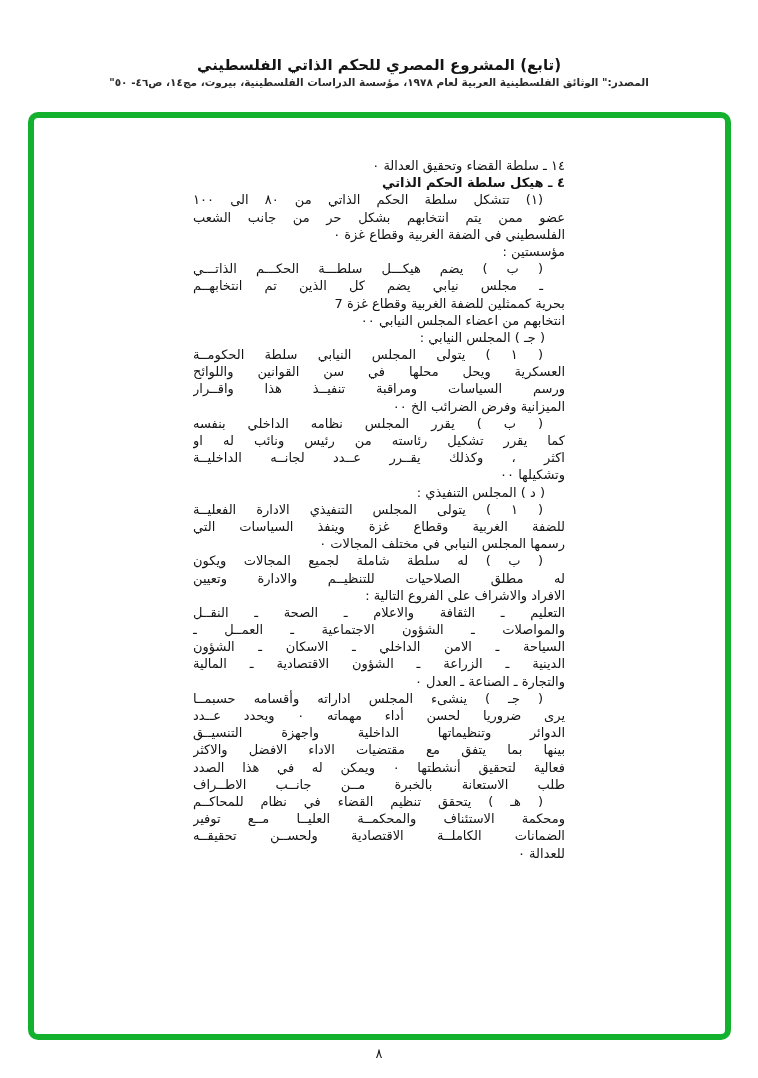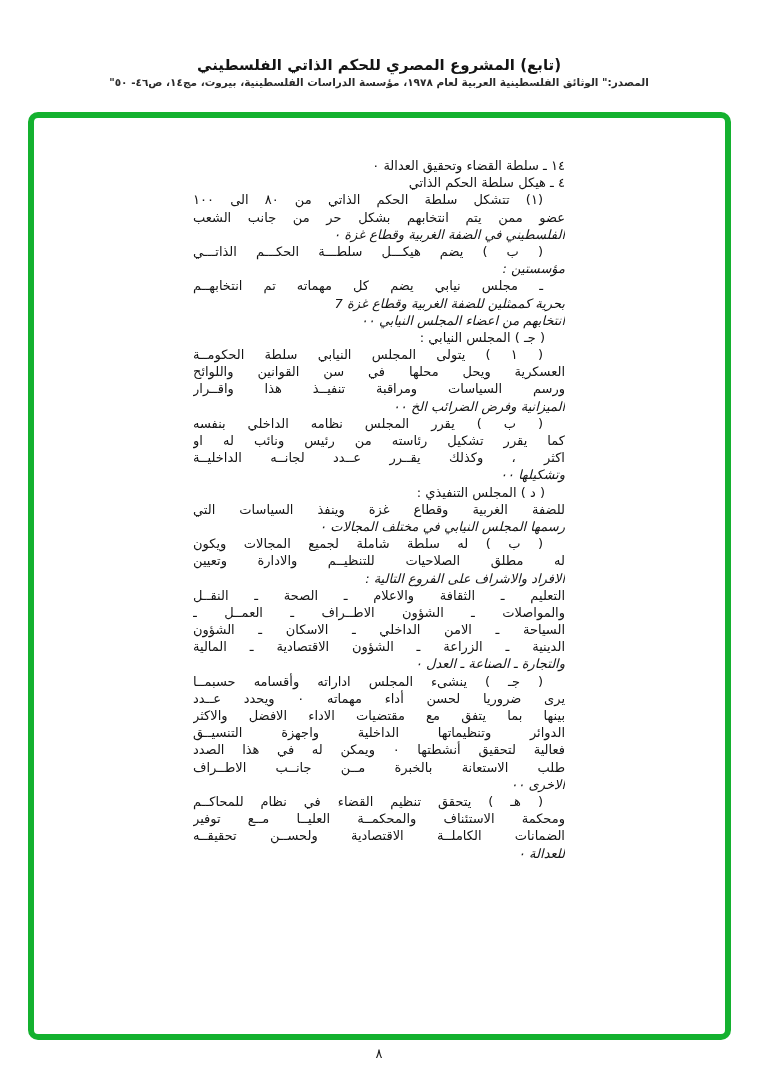--- a/index.html
+++ b/index.html
@@ -22,75 +22,75 @@
   }
   .doc-body{
     position:absolute;left:193px;top:157px;width:372px;
     direction:rtl;font-size:13px;
   }
   .ln{
     height:17.2px;line-height:17.2px;overflow:hidden;white-space:normal;
     text-align:justify;text-align-last:justify;
   }
   .ln-start{text-align:left;text-align-last:right;padding-left:46px;}
-  .ln-heading{text-align:center;text-align-last:right;padding-left:46px;font-weight:normal;}
+  .ln-heading{text-align:center;text-align-last:right;padding-left:46px;font-weight:bold;}
   .ln-first{padding-right:22px;}
   .ln-mid{}
-  .ln-last{text-align:left;text-align-last:right;padding-left:40px;font-style:italic;}
+  .ln-last{text-align:left;text-align-last:right;padding-left:40px;}
   .ln-label{text-align:right;text-align-last:right;padding-left:44px;padding-right:20px;}
   .page-number{
     position:absolute;top:1046px;left:0;width:758px;text-align:center;
     font-size:13px;color:#1a1a1a;
   }
 </style>
 </head>
 <body>
 
 <div class="hdr-title">(تابع) المشروع المصري للحكم الذاتي الفلسطيني</div>
 <div class="hdr-source">المصدر:" الوثائق الفلسطينية العربية لعام ١٩٧٨، مؤسسة الدراسات الفلسطينية، بيروت، مج١٤، ص٤٦- ٥٠"</div>
 
 <div class="frame"></div>
 
 <div class="doc-body">
     <div class="ln ln-start">١٤ ـ سلطة القضاء وتحقيق العدالة ٠</div>
     <div class="ln ln-heading">٤ ـ هيكل سلطة الحكم الذاتي</div>
     <div class="ln ln-first">(١) تتشكل سلطة الحكم الذاتي من ٨٠ الى ١٠٠</div>
     <div class="ln ln-mid">عضو ممن يتم انتخابهم بشكل حر من جانب الشعب</div>
     <div class="ln ln-last">الفلسطيني في الضفة الغربية وقطاع غزة ٠</div>
+    <div class="ln ln-last">مؤسستين :</div>
     <div class="ln ln-first">( ب ) يضم هيكـــل سلطـــة الحكـــم الذاتـــي</div>
-    <div class="ln ln-last">مؤسستين :</div>
-    <div class="ln ln-first">ـ مجلس نيابي يضم كل مهماته تم انتخابهــم</div>
+    <div class="ln ln-first">ـ مجلس نيابي يضم كل الذين تم انتخابهــم</div>
     <div class="ln ln-last">بحرية كممثلين للضفة الغربية وقطاع غزة 7</div>
     <div class="ln ln-last">انتخابهم من اعضاء المجلس النيابي ٠٠</div>
     <div class="ln ln-label">( جـ ) المجلس النيابي :</div>
     <div class="ln ln-first">( ١ ) يتولى المجلس النيابي سلطة الحكومــة</div>
     <div class="ln ln-mid">العسكرية ويحل محلها في سن القوانين واللوائح</div>
     <div class="ln ln-mid">ورسم السياسات ومراقبة تنفيــذ هذا واقــرار</div>
     <div class="ln ln-last">الميزانية وفرض الضرائب الخ ٠٠</div>
     <div class="ln ln-first">( ب ) يقرر المجلس نظامه الداخلي بنفسه</div>
     <div class="ln ln-mid">كما يقرر تشكيل رئاسته من رئيس ونائب له او</div>
     <div class="ln ln-mid">اكثر ، وكذلك يقــرر عــدد لجانــه الداخليــة</div>
     <div class="ln ln-last">وتشكيلها ٠٠</div>
     <div class="ln ln-label">( د ) المجلس التنفيذي :</div>
+    <div class="ln ln-first">( ١ ) يتولى المجلس التنفيذي الادارة الفعليــة</div>
     <div class="ln ln-mid">للضفة الغربية وقطاع غزة وينفذ السياسات التي</div>
     <div class="ln ln-last">رسمها المجلس النيابي في مختلف المجالات ٠</div>
     <div class="ln ln-first">( ب ) له سلطة شاملة لجميع المجالات ويكون</div>
     <div class="ln ln-mid">له مطلق الصلاحيات للتنظيــم والادارة وتعيين</div>
     <div class="ln ln-last">الافراد والاشراف على الفروع التالية :</div>
     <div class="ln ln-mid">التعليم ـ الثقافة والاعلام ـ الصحة ـ النقــل</div>
-    <div class="ln ln-mid">والمواصلات ـ الشؤون الاطــراف ـ العمــل ـ</div>
+    <div class="ln ln-mid">والمواصلات ـ الشؤون الاجتماعية ـ العمــل ـ</div>
     <div class="ln ln-mid">السياحة ـ الامن الداخلي ـ الاسكان ـ الشؤون</div>
     <div class="ln ln-mid">الدينية ـ الزراعة ـ الشؤون الاقتصادية ـ المالية</div>
     <div class="ln ln-last">والتجارة ـ الصناعة ـ العدل ٠</div>
     <div class="ln ln-first">( جـ ) ينشىء المجلس اداراته وأقسامه حسبمــا</div>
     <div class="ln ln-mid">يرى ضروريا لحسن أداء مهماته ٠ ويحدد عــدد</div>
+    <div class="ln ln-mid">الدوائر وتنظيماتها الداخلية واجهزة التنسيــق</div>
     <div class="ln ln-mid">بينها بما يتفق مع مقتضيات الاداء الافضل والاكثر</div>
-    <div class="ln ln-mid">الدوائر وتنظيماتها الداخلية واجهزة التنسيــق</div>
     <div class="ln ln-mid">فعالية لتحقيق أنشطتها ٠ ويمكن له في هذا الصدد</div>
     <div class="ln ln-mid">طلب الاستعانة بالخبرة مــن جانــب الاطــراف</div>
-    <div class="ln ln-last">الاخرى ٠٠</div>
     <div class="ln ln-first">( هـ ) يتحقق تنظيم القضاء في نظام للمحاكــم</div>
     <div class="ln ln-mid">ومحكمة الاستئناف والمحكمــة العليــا مــع توفير</div>
     <div class="ln ln-mid">الضمانات الكاملــة الاقتصادية ولحســن تحقيقــه</div>
     <div class="ln ln-last">للعدالة ٠</div>
   </div>
 
 <div class="page-number">٨</div>
 
 </body></html>

